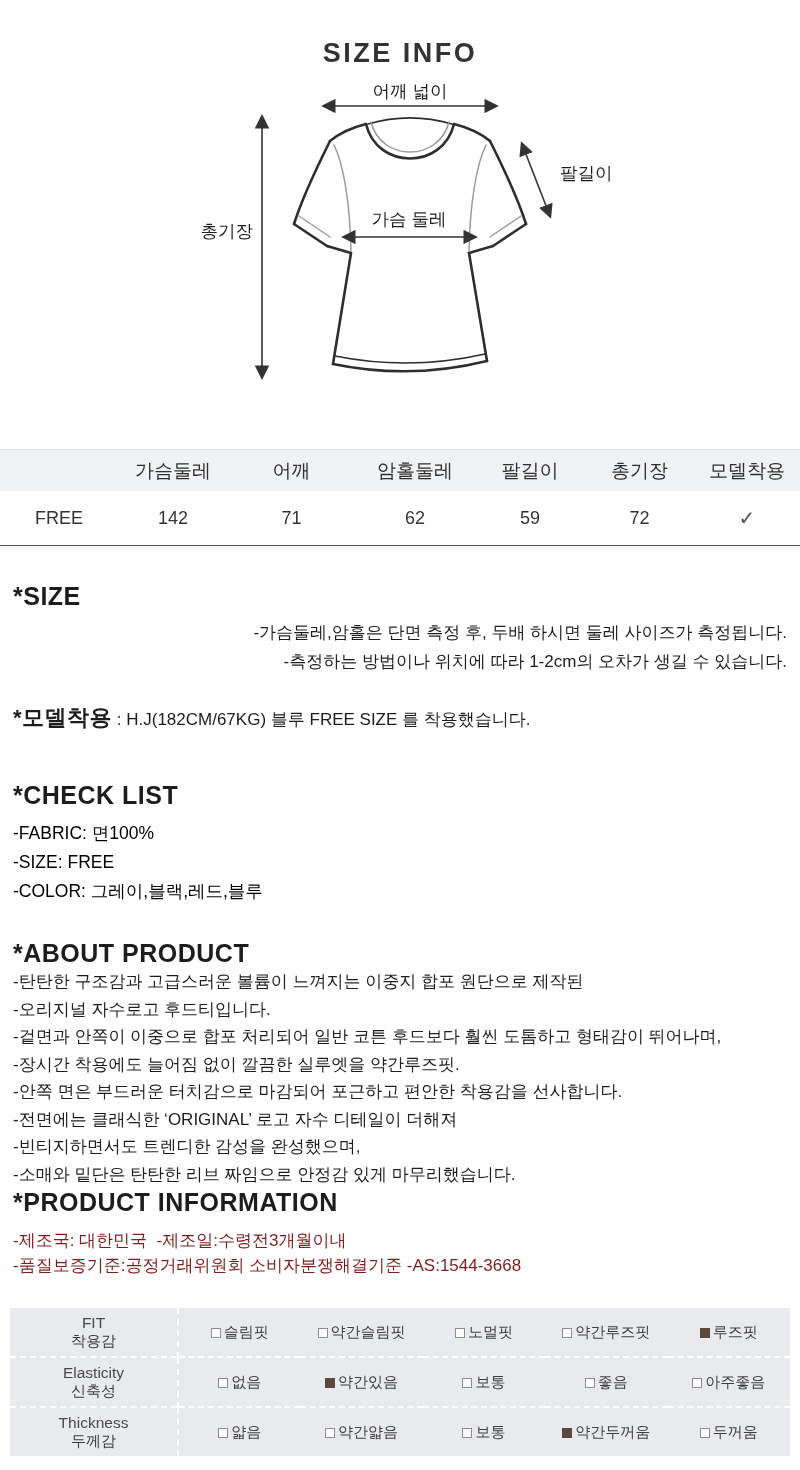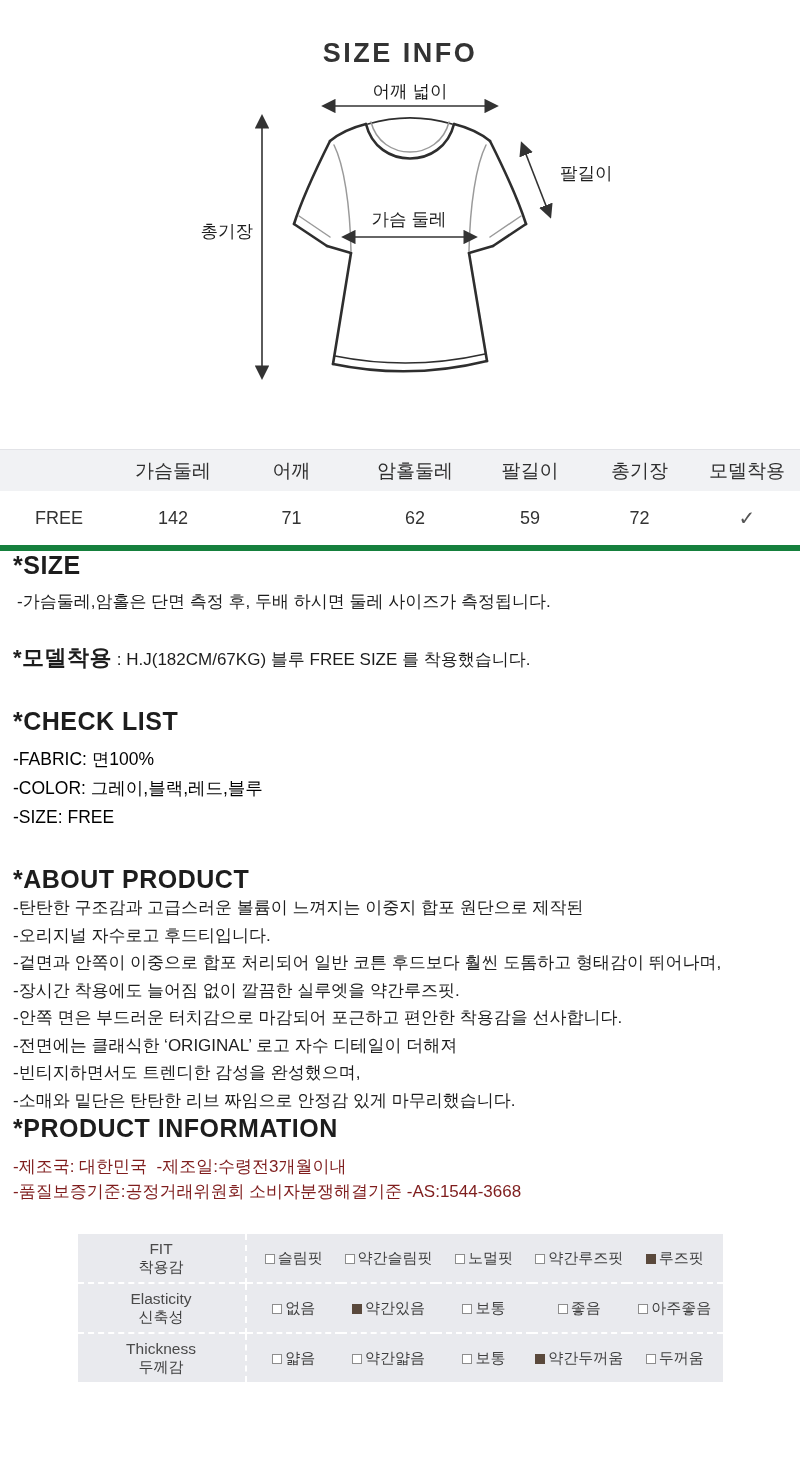--- a/index.html
+++ b/index.html
@@ -16,46 +16,46 @@
   .diagram-wrap { margin-top:6px; }
   .diagram-wrap svg { display:block; }
   
   .size-table { width:100%; border-collapse:collapse; margin-top:26px; table-layout:fixed; }
   .size-table thead th {
     background:#f1f2f4; border-top:1px solid #e2e3e7;
     height:39px; font-size:19px; font-weight:500; color:#2e2e2e; text-align:center;
   }
   .size-table tbody td {
     height:52px; text-align:center; font-size:18px; color:#333;
-    border-bottom:6px solid #15803d; font-weight:400;
+    border-bottom:1px solid #15803d; font-weight:400;
   }
   .size-table .check-cell { font-size:20px; color:#555; }
   
   .section { padding-left:13px; padding-right:13px; }
   .hd {
     margin:0; font-size:25px; font-weight:700; color:#1d1d1d; letter-spacing:0.5px;
   }
   .hd-ko { font-size:22px; }
-  .sec-size { }
+  .sec-size { margin-top:36px; }
   .sec-size .lines { margin-top:7px; }
-  .sec-size .line { font-size:17px; line-height:29px; color:#1d1d1d; padding-left:4px; }
+  .sec-size .line { font-size:17px; line-height:29px; color:#1d1d1d; padding-left:4px;text-align:right; }
   .sec-model { margin-top:27px; }
   .sec-model .inline-text { font-size:17px; font-weight:400; color:#1d1d1d; letter-spacing:0; }
-  .sec-check { margin-top:34px; }
+  .sec-check { margin-top:48px; }
   .sec-check .lines { margin-top:9px; }
   .sec-check .line { font-size:17.5px; line-height:29px; color:#000000; }
   .sec-about { margin-top:33px; }
   .sec-about .lines { margin-top:0; }
   .sec-about .line { font-size:17px; line-height:27.5px; color:#1d1d1d; }
   .sec-info { }
   .sec-info .lines { margin-top:11px; }
   .sec-info .line { font-size:17px; line-height:25px; color:#7f1d1d; white-space:pre-wrap; }
   
   .attr-table {
-    width:645px; margin:30px auto 0; border-collapse:collapse;
+    width:780px; margin:30px auto 0; border-collapse:collapse;
     background:#e9eaee; table-layout:fixed;
   }
   .attr-table td { height:46px; text-align:center; vertical-align:middle; }
   .attr-table tr + tr td { border-top:2px dashed #fff; }
   .attr-table td.rowlabel { width:165px; border-right:2px dashed #fff; }
   .rowlabel .en { display:block; font-size:15.5px; color:#4a4a4a; line-height:18px; }
   .rowlabel .ko { display:block; font-size:15px; color:#3c3c3c; line-height:18px; }
   .opt { font-size:15px; color:#3f3f3f; white-space:nowrap; }
   .box {
     display:inline-block; width:10px; height:10px; box-sizing:border-box;
@@ -157,33 +157,34 @@
       <td>72</td>
       <td class="check-cell">✓</td>
     </tr>
   </tbody>
 </table>
 
 <div class="section sec-size">
   <h2 class="hd">*SIZE</h2>
   <div class="lines">
     <div class="line">-가슴둘레,암홀은 단면 측정 후, 두배 하시면 둘레 사이즈가 측정됩니다.</div>
+    <div class="line">-측정하는 방법이나 위치에 따라 1-2cm의 오차가 생길 수 있습니다.</div>
   </div>
 </div>
 
 <div class="section sec-model">
   <h2 class="hd hd-ko" style="display:inline">*모델착용</h2><span class="inline-text"> : H.J(182CM/67KG) 블루 FREE SIZE 를 착용했습니다.</span>
 </div>
 
 <div class="section sec-check">
   <h2 class="hd">*CHECK LIST</h2>
   <div class="lines">
     <div class="line">-FABRIC: 면100%</div>
+    <div class="line">-SIZE: FREE</div>
     <div class="line">-COLOR: 그레이,블랙,레드,블루</div>
-    <div class="line">-SIZE: FREE</div>
   </div>
 </div>
 
 <div class="section sec-about">
   <h2 class="hd">*ABOUT PRODUCT</h2>
   <div class="lines">
     <div class="line">-탄탄한 구조감과 고급스러운 볼륨이 느껴지는 이중지 합포 원단으로 제작된</div>
     <div class="line">-오리지널 자수로고 후드티입니다.</div>
     <div class="line">-겉면과 안쪽이 이중으로 합포 처리되어 일반 코튼 후드보다 훨씬 도톰하고 형태감이 뛰어나며,</div>
     <div class="line">-장시간 착용에도 늘어짐 없이 깔끔한 실루엣을 약간루즈핏.</div>

